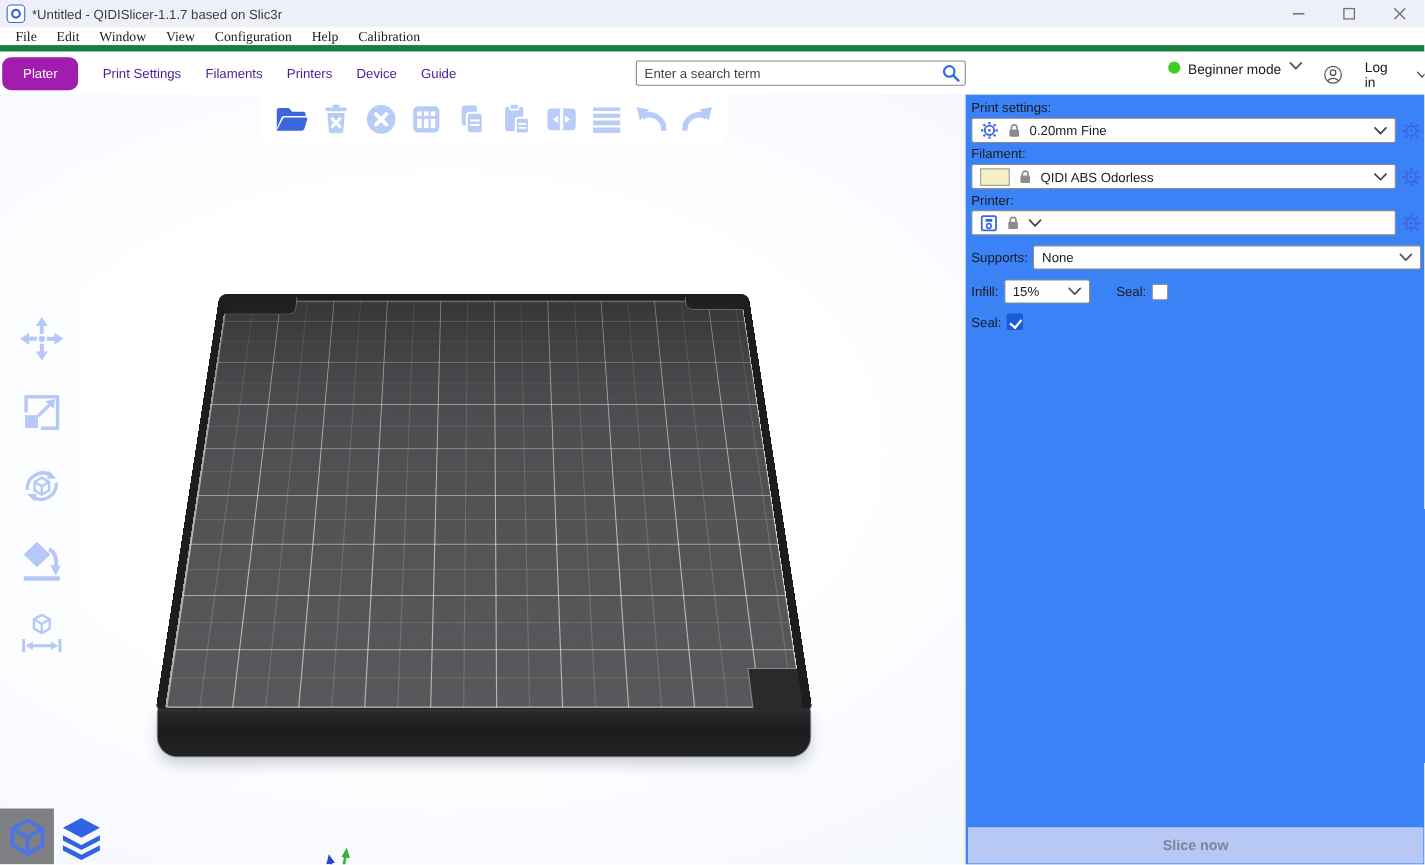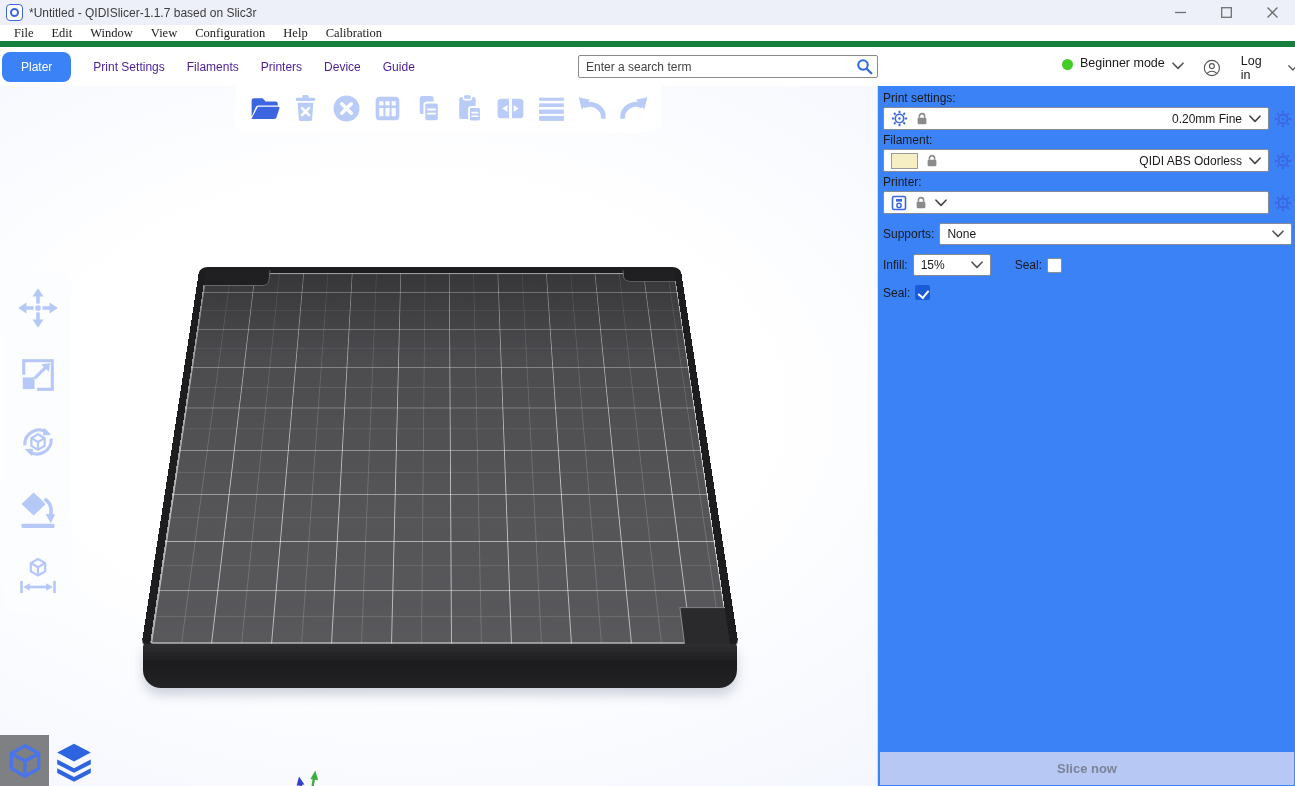--- a/index.html
+++ b/index.html
@@ -17,27 +17,27 @@
   .win-btn svg { width:11px; height:11px; }
 
   
   .menubar { height:22px; background:#fff; display:flex; align-items:center; font-size:12.5px; padding-left:5px;
     border-bottom:6px solid #15803d;font-family:Liberation Serif, serif; }
   .menu-item { padding:2px 9px; cursor:default; }
 
   
   .tabbar { height:39px; background:#fff; position:relative; display:flex; align-items:center; font-size:12px; }
   .tab { color:#4c1d95; margin-left:22px; cursor:default; white-space:nowrap; }
-  .tab.active { margin-left:2px; background:#3b82f6; color:#fff; border-radius:8px; padding:8px 19px; }
+  .tab.active { margin-left:2px; background:#a21caf; color:#fff; border-radius:8px; padding:8px 19px; }
   .searchbox { position:absolute; left:578px; top:8px; width:300px; height:23px; border:1px solid #8a8a8a;
     border-radius:2px; background:#fff; display:flex; align-items:center; padding:0 4px 0 7px; }
   .searchbox input { border:none; outline:none; flex:1; font-size:12px; font-family:inherit; color:#222; }
   .searchbox input::placeholder { color:#444; }
   .searchbox svg { width:17px; height:17px; color:#2f6be2; flex:none; }
-  .mode-sel { position:absolute; left:1062px; top:9px; display:flex; align-items:flex-end; gap:7px; font-size:12.5px; }
+  .mode-sel { position:absolute; left:1062px; top:9px; display:flex; align-items:flex-start; gap:7px; font-size:12.5px; }
   .mode-dot { width:11px; height:11px; border-radius:50%; }
   .login-sel { position:absolute; left:1203px; top:7px; display:flex; align-items:center; gap:20px; font-size:12.5px; }
   .chev { width:12px; height:8px; color:#555; }
   .person-ic { width:22px; height:22px; color:#555; }
 
   
   .main { display:flex; height:700px; }
   .viewport { position:relative; width:878px; height:700px; overflow:hidden;
     background:radial-gradient(120% 95% at 46% 46%, #ffffff 34%, #f7f9fe 62%, #ecf2fc 100%);
     border-right:1px solid #d9dce4; }
@@ -88,21 +88,21 @@
   .vs-btn { width:49px; height:51px; display:flex; align-items:center; justify-content:center; border:none; }
   .vs-btn.editor { background:#7f8084; }
   .vs-btn.preview { background:transparent; }
   .vs-btn svg { width:42px; height:42px; }
   .vs-btn.editor svg { color:#4a74e8; }
   .vs-btn.preview svg { color:#2f64e0; }
 
   
   .panel { position:relative; width:417px; height:700px; background:#3b82f6; padding:2px 3px 0 5px; font-size:12px; }
   .p-label { margin:3px 0 2px; }
-  .combo-row { display:flex; align-items:center; gap:5px; margin-bottom:2px;text-align:right; }
+  .combo-row { display:flex; align-items:center; gap:5px; margin-bottom:2px; }
   .combo { flex:1; height:23px; border:1px solid #868b94; border-radius:2px; background:#fff;
     display:flex; align-items:center; gap:7px; padding:0 7px; }
   .combo .val { flex:1; white-space:nowrap; overflow:hidden; }
   .combo .chev { color:#444; }
   .gear-out { width:18px; height:18px; color:#3b66e0; flex:none; }
   .gear-in  { width:17px; height:17px; color:#3b66e0; flex:none; }
   .lock-ic  { width:14px; height:15px; color:#8b8b8b; flex:none; }
   .swatch { width:27px; height:16px; border:1px solid #9a9a9a; flex:none; }
   .printer-ic { width:16px; height:16px; color:#3b66e0; flex:none; }
   .row-inline { display:flex; align-items:center; margin-top:9px; }

